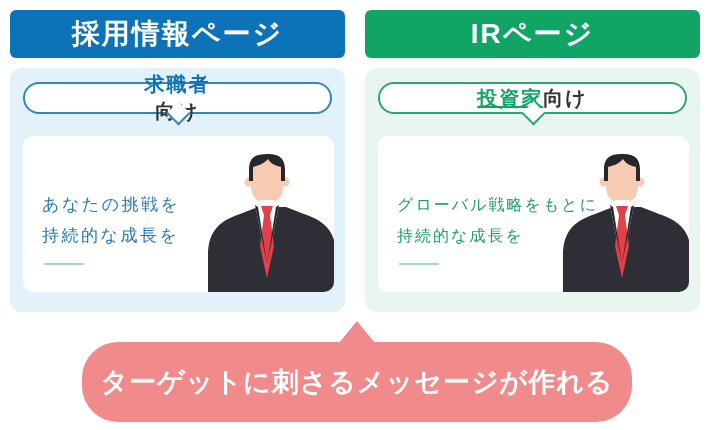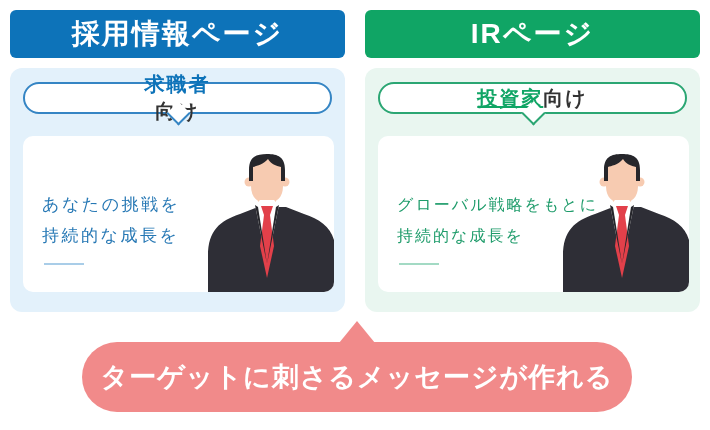--- a/index.html
+++ b/index.html
@@ -45,21 +45,21 @@
   .msg .line{display:block;white-space:nowrap;font-size:17px;line-height:31px;letter-spacing:2.5px;}
   .panel-green .msg .line{font-size:16px;letter-spacing:2px;}
   .panel-blue .msg .line{color:var(--blue-text);}
   .panel-green .msg .line{color:var(--green-text);}
   .msg-underline{display:block;width:40px;height:2px;margin-top:12px;margin-left:2px;}
   .panel-blue .msg-underline{background:var(--blue-underline);}
   .panel-green .msg-underline{background:var(--green-underline);}
 
   .person{position:absolute;right:-2px;bottom:-2px;width:128px;height:140px;z-index:1;}
 
-  .banner{position:absolute;left:82px;top:342px;width:550px;height:70px;background:var(--pink);
+  .banner{position:absolute;left:82px;top:342px;width:550px;height:80px;background:var(--pink);
           border-radius:36px;display:flex;align-items:center;justify-content:center;
           color:#fff;font-size:27px;font-weight:bold;letter-spacing:1px;}
   .banner:before{content:"";position:absolute;top:-21px;left:50%;margin-left:-18px;width:0;height:0;
                  border-left:18px solid transparent;border-right:18px solid transparent;
                  border-bottom:22px solid var(--pink);}
 </style>
 </head>
 <body>
 
 <div class="stage">

